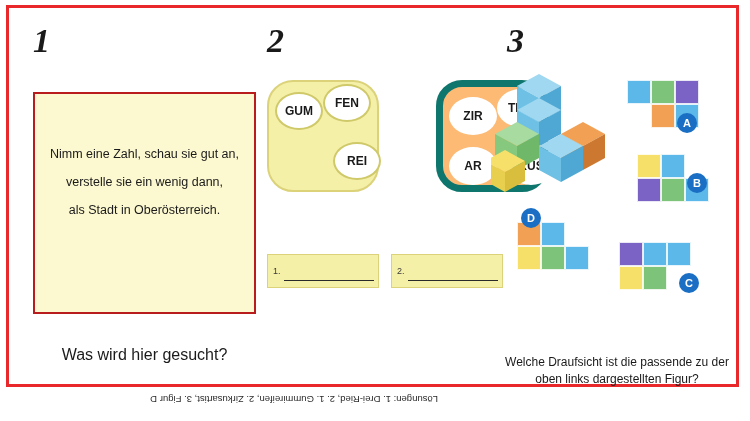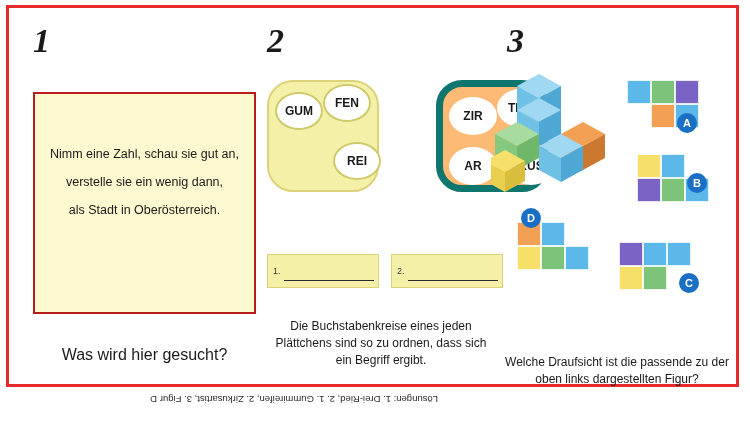--- a/index.html
+++ b/index.html
@@ -251,25 +251,20 @@
 
     <div class="answer-box" id="ans-1">
       <span class="lbl">1.</span>
       <span class="rule"></span>
     </div>
     <div class="answer-box" id="ans-2">
       <span class="lbl">2.</span>
       <span class="rule"></span>
     </div>
 
-    <div class="cap2">
-      <div>Die Buchstabenkreise eines jeden</div>
-      <div>Plättchens sind so zu ordnen, dass sich</div>
-      <div>ein Begriff ergibt.</div>
-    </div>
 
     <div class="pnum" id="pnum3">3</div>
 
     <div class="fig-area">
 
       <svg width="130" height="130" viewBox="0 0 130 130" style="position:absolute;left:2px;top:0;">
 
         <g>
           <polygon points="48,6 70,18 48,30 26,18" fill="#9fd8f0"></polygon>
           <polygon points="26,18 48,30 48,54 26,42" fill="#6ec1e4"></polygon>

